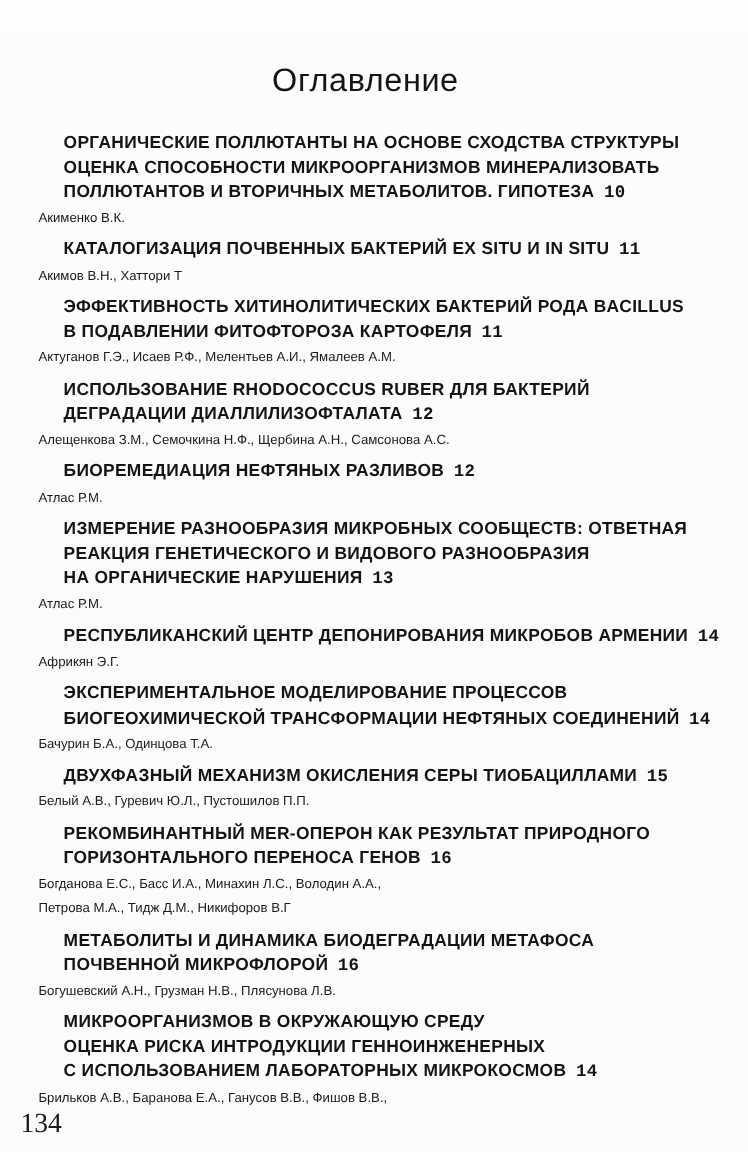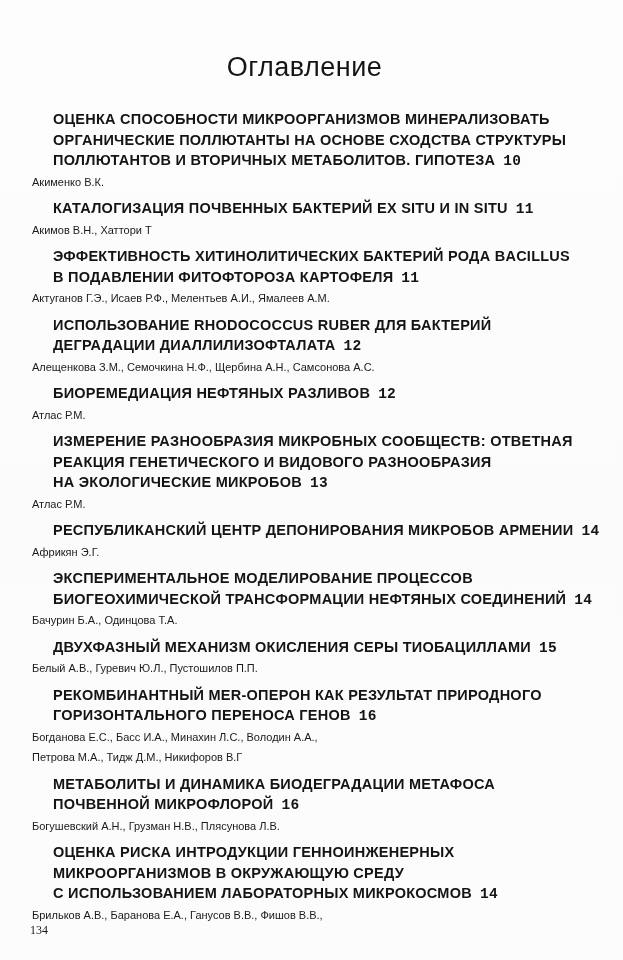--- a/index.html
+++ b/index.html
@@ -66,37 +66,37 @@
   }
   .entry-authors {
     font-family: Liberation Sans, sans-serif;
     font-size: 11px;
     line-height: 20.5px;
     color: #1a1a1a;
     white-space: nowrap;
   }
   .footer-num {
     position: absolute;
-    left: 30px;
+    left: 17px;
     top: 899px;
     font-family: "Liberation Serif", serif;
-    font-size: 12px;
+    font-size: 23px;
     color: #1a1a1a;
   }
 </style>
 </head>
 <body>
 
 <div class="page">
   <h1 class="doc-title">Оглавление</h1>
   <div class="entries">
       <div class="entry">
         <div class="entry-title">
+          <div class="title-line"><span>ОРГАНИЧЕСКИЕ ПОЛЛЮТАНТЫ НА ОСНОВЕ СХОДСТВА СТРУКТУРЫ</span></div>
           <div class="title-line"><span>ОЦЕНКА СПОСОБНОСТИ МИКРООРГАНИЗМОВ МИНЕРАЛИЗОВАТЬ</span></div>
-          <div class="title-line"><span>ОРГАНИЧЕСКИЕ ПОЛЛЮТАНТЫ НА ОСНОВЕ СХОДСТВА СТРУКТУРЫ</span></div>
           <div class="title-line with-page">
             <span>ПОЛЛЮТАНТОВ И ВТОРИЧНЫХ МЕТАБОЛИТОВ. ГИПОТЕЗА</span>
             <span class="page-num">10</span>
           </div>
         </div>
         <div class="entry-authors">
           <div class="author-line">Акименко В.К.</div>
         </div>
       </div>
       <div class="entry">
@@ -143,21 +143,21 @@
         </div>
         <div class="entry-authors">
           <div class="author-line">Атлас Р.М.</div>
         </div>
       </div>
       <div class="entry">
         <div class="entry-title">
           <div class="title-line"><span>ИЗМЕРЕНИЕ РАЗНООБРАЗИЯ МИКРОБНЫХ СООБЩЕСТВ: ОТВЕТНАЯ</span></div>
           <div class="title-line"><span>РЕАКЦИЯ ГЕНЕТИЧЕСКОГО И ВИДОВОГО РАЗНООБРАЗИЯ</span></div>
           <div class="title-line with-page">
-            <span>НА ЭКОЛОГИЧЕСКИЕ МИКРОБОВ</span>
+            <span>НА ОРГАНИЧЕСКИЕ НАРУШЕНИЯ</span>
             <span class="page-num">13</span>
           </div>
         </div>
         <div class="entry-authors">
           <div class="author-line">Атлас Р.М.</div>
         </div>
       </div>
       <div class="entry">
         <div class="entry-title">
           <div class="title-line with-page">
@@ -212,22 +212,22 @@
             <span>ПОЧВЕННОЙ МИКРОФЛОРОЙ</span>
             <span class="page-num">16</span>
           </div>
         </div>
         <div class="entry-authors">
           <div class="author-line">Богушевский А.Н., Грузман Н.В., Плясунова Л.В.</div>
         </div>
       </div>
       <div class="entry">
         <div class="entry-title">
+          <div class="title-line"><span>МИКРООРГАНИЗМОВ В ОКРУЖАЮЩУЮ СРЕДУ</span></div>
           <div class="title-line"><span>ОЦЕНКА РИСКА ИНТРОДУКЦИИ ГЕННОИНЖЕНЕРНЫХ</span></div>
-          <div class="title-line"><span>МИКРООРГАНИЗМОВ В ОКРУЖАЮЩУЮ СРЕДУ</span></div>
           <div class="title-line with-page">
             <span>С ИСПОЛЬЗОВАНИЕМ ЛАБОРАТОРНЫХ МИКРОКОСМОВ</span>
             <span class="page-num">14</span>
           </div>
         </div>
         <div class="entry-authors">
           <div class="author-line">Брильков А.В., Баранова Е.А., Ганусов В.В., Фишов В.В.,</div>
         </div>
       </div>
     </div>

